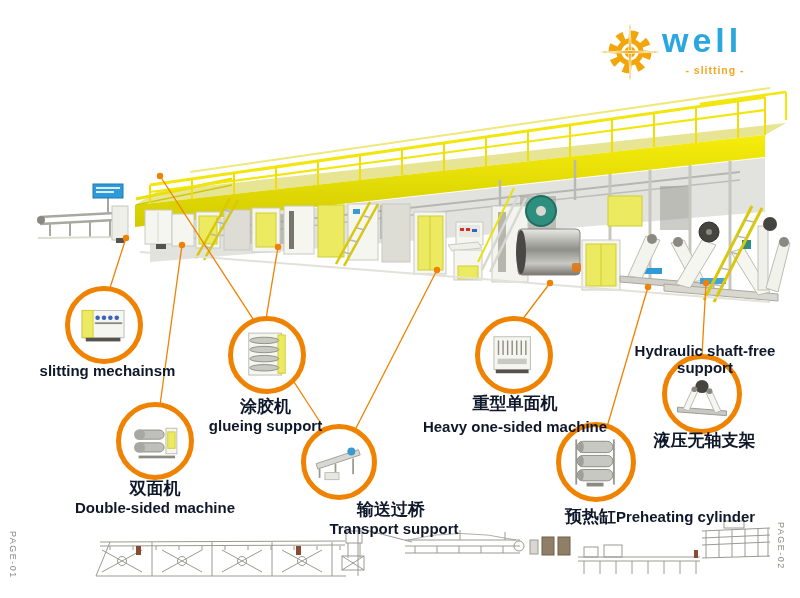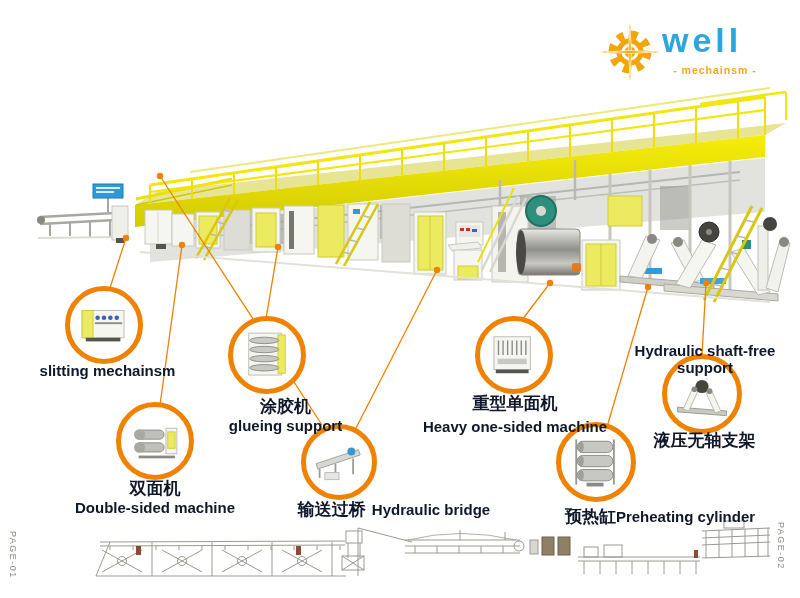--- a/index.html
+++ b/index.html
@@ -347,21 +347,21 @@
     <polygon points="2,30 32,27 62,30 32,33" fill="#f2a60a"></polygon>
     <circle cx="32" cy="30" r="17" fill="none" stroke="#f2a60a" stroke-width="9" stroke-dasharray="6.5 6.9"></circle>
     <circle cx="32" cy="30" r="13.5" fill="#f2a60a"></circle>
     <circle cx="32" cy="30" r="8.5" fill="#ffffff"></circle>
     <circle cx="32" cy="30" r="5.5" fill="#f2a60a"></circle>
     <circle cx="32" cy="30" r="2" fill="#ffffff"></circle>
     <polygon points="32,6 33.5,30 32,54 30.5,30" fill="#f2a60a" stroke="#fff" stroke-width="0.7"></polygon>
     <polygon points="8,30 32,28.5 56,30 32,31.5" fill="#f2a60a" stroke="#fff" stroke-width="0.7"></polygon>
   </svg>
   <div class="logo-brand">well</div>
-  <div class="logo-tagline">- mechainsm -</div>
+  <div class="logo-tagline">- slitting -</div>
 </div>
 
 <div class="callout" style="left:65px;top:286px;width:78px;height:78px;">
   <svg width="62" height="62" viewBox="0 0 68 68">
     <rect x="10" y="18" width="46" height="30" fill="#f6f6f1" stroke="#b9b9b1"></rect>
     <rect x="10" y="18" width="12" height="30" fill="#ecea60" stroke="#cfcd33"></rect>
     <circle cx="27" cy="26" r="2.5" fill="#3a62b8"></circle>
         <circle cx="34" cy="26" r="2.5" fill="#3a62b8"></circle>
     <circle cx="41" cy="26" r="2.5" fill="#3a62b8"></circle>
         <circle cx="48" cy="26" r="2.5" fill="#3a62b8"></circle>
@@ -443,32 +443,32 @@
     <ellipse cx="18" cy="33" rx="3" ry="6" fill="#a0a09a"></ellipse>
     <ellipse cx="18" cy="48" rx="3" ry="6" fill="#a0a09a"></ellipse>
     <rect x="24" y="56" width="18" height="4" fill="#8a8a82"></rect>
   </svg>
 </div>
 
 <div class="lbl" style="left:25px;top:362px;width:165px;">
   <div class="en">slitting mechainsm</div>
 </div>
 
-<div class="lbl" style="left:208px;top:397px;width:155px;">
+<div class="lbl" style="left:188px;top:397px;width:155px;">
   <div class="zh">涂胶机</div>
   <div class="en">glueing support</div>
 </div>
 
 <div class="lbl" style="left:55px;top:479px;width:200px;">
   <div class="zh">双面机</div>
   <div class="en">Double-sided machine</div>
 </div>
 
 <div class="lbl inline-lbl" style="left:294px;top:500px;width:200px;">
-  <span class="zh">输送过桥</span><span class="gap"></span><span class="en">Hydraulic bridge</span>
+  <span class="zh">输送过桥</span><span class="gap"></span><span class="en">Transport support</span>
 </div>
 
 <div class="lbl" style="left:415px;top:394px;width:200px;">
   <div class="zh">重型单面机</div>
   <div class="en" style="margin-top:4px;">Heavy one-sided machine</div>
 </div>
 
 <div class="lbl en" style="left:610px;top:342px;width:190px;">Hydraulic shaft-free support</div>
 <div class="lbl inline-lbl" style="left:560px;top:507px;width:200px;">
   <span class="zh">预热缸</span><span class="en">Preheating cylinder</span>

